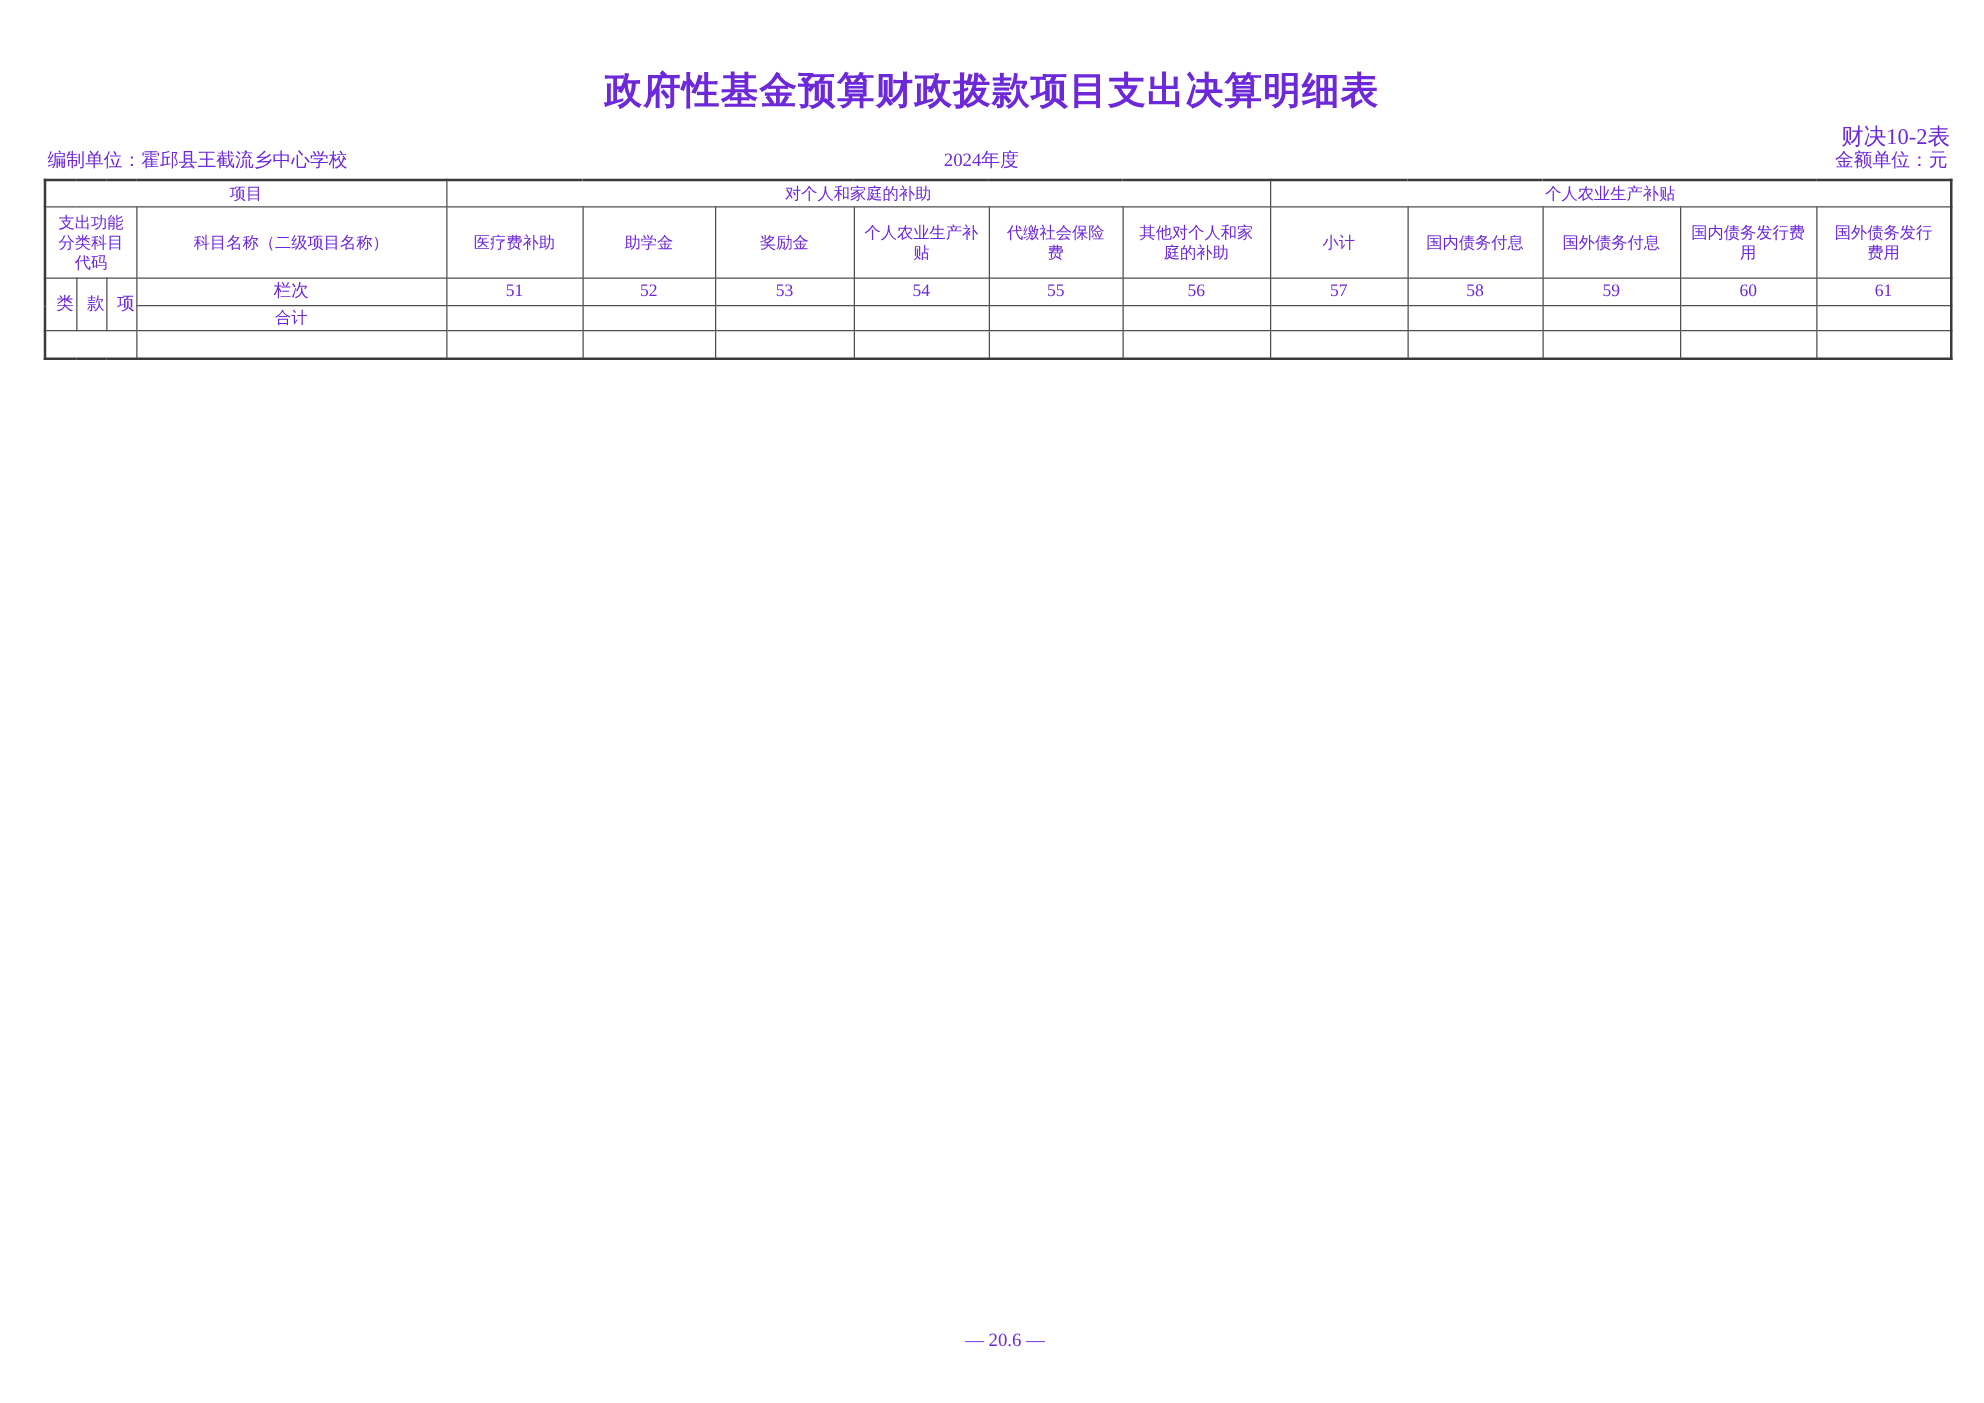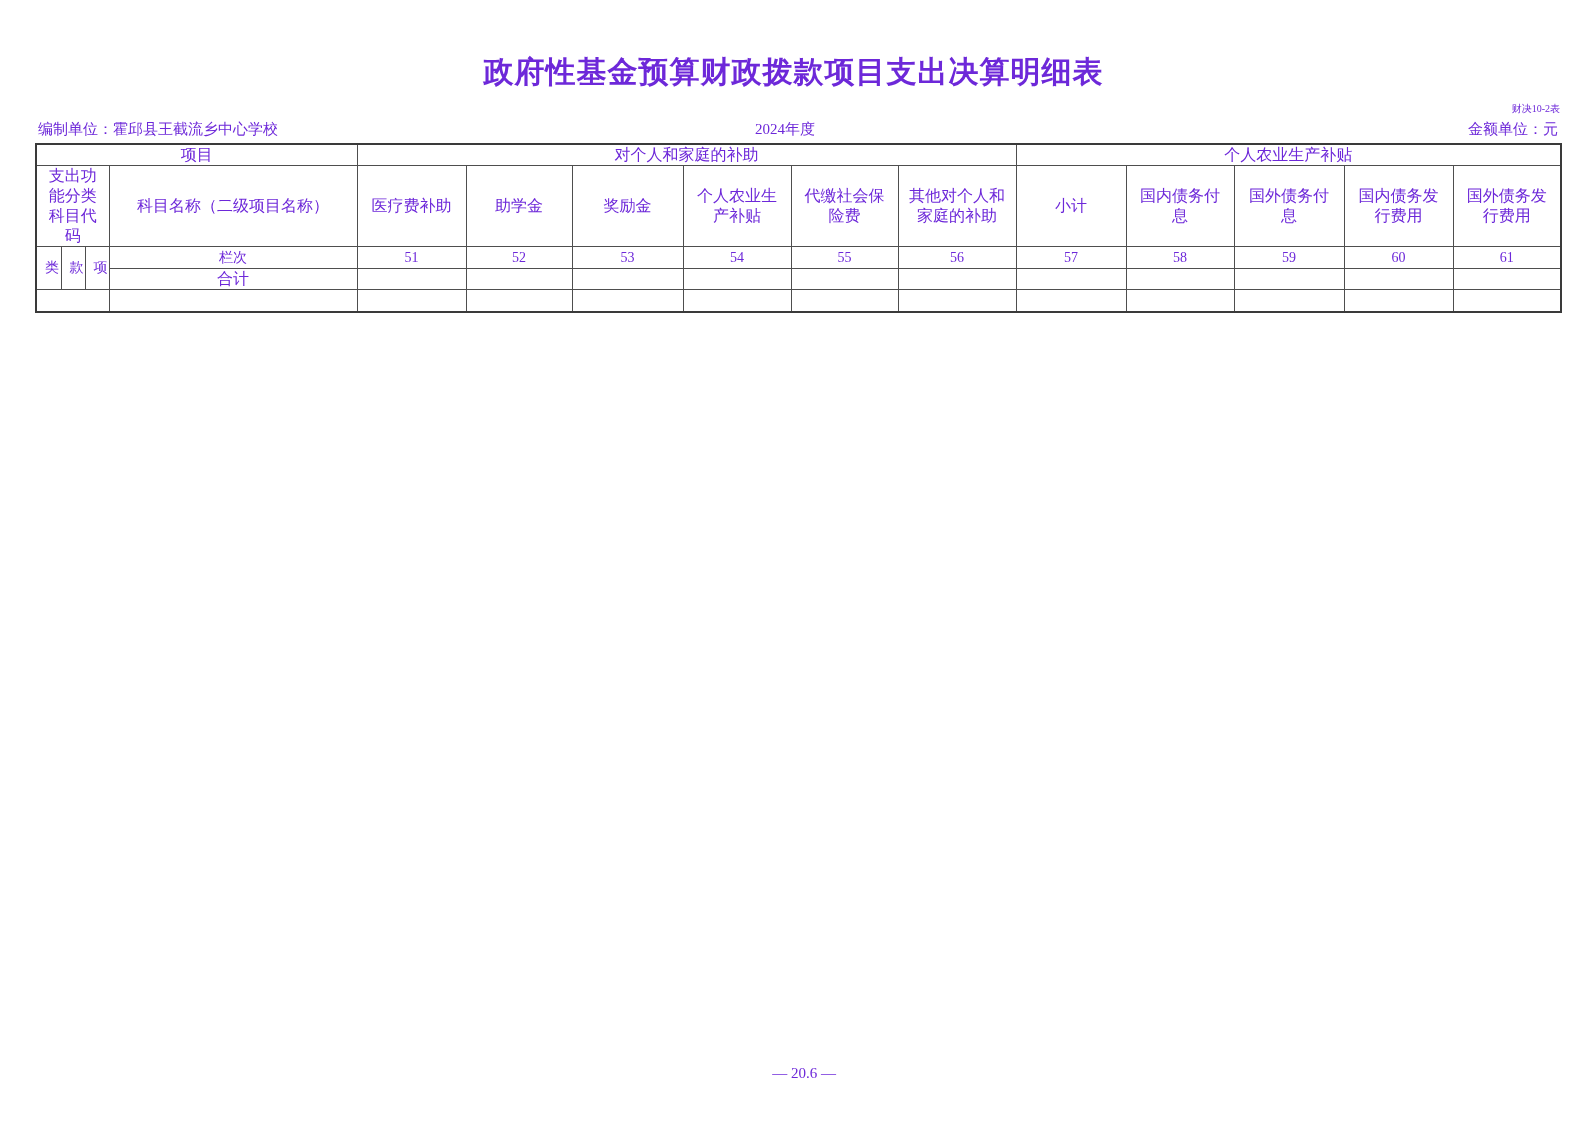--- a/index.html
+++ b/index.html
@@ -20,21 +20,21 @@
     margin: 0;
     padding-top: 52px;
     text-align: center;
     font-size: 30px;
     font-weight: 700;
     letter-spacing: 1px;
   }
   .form-code {
     margin: 7px 27px 0 0;
     text-align: right;
-    font-size: 10px;
+    font-size: 18px;
     line-height: 18px;
   }
   .info-row {
     position: relative;
     height: 21px;
     margin: 1px 27px 2px 38px;
     font-size: 15px;
     line-height: 21px;
   }
   .prepared-by { position: absolute; left: 0; top: 0; }
@@ -45,21 +45,21 @@
     margin: 3px 0 0 35px;
     width: 1525px;
     border-collapse: collapse;
     table-layout: fixed;
     border: 2px solid #3a3a3a;
   }
   .detail-table td {
     border: 1px solid #4e4e4e;
     text-align: center;
     vertical-align: middle;
-    font-size: 16px;
+    font-size: 13px;
     line-height: 1.25;
     padding: 0 8px;
     overflow: hidden;
   }
   .r1 td { height: 20px; }
   .r2 td { height: 56px; }
   .r3 td { height: 21px; font-size: 14px; }
   .r4 td { height: 19px; }
   .r5 td { height: 21px; }
   .code-hdr { padding: 0 2px; margin-top: 36px; }

